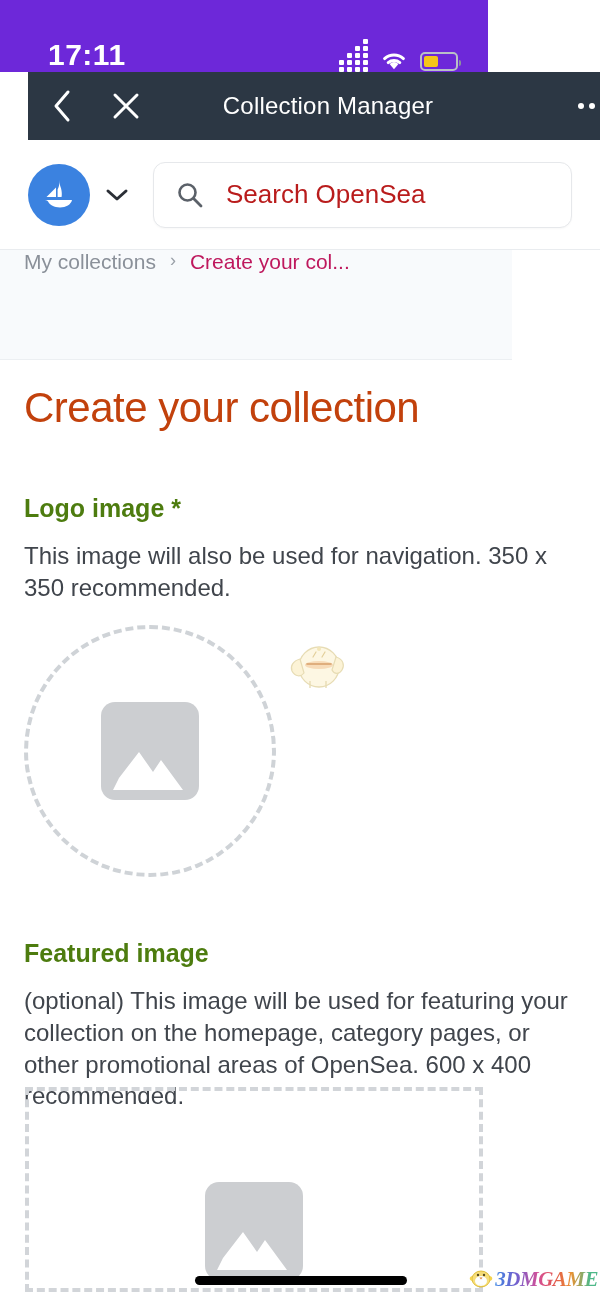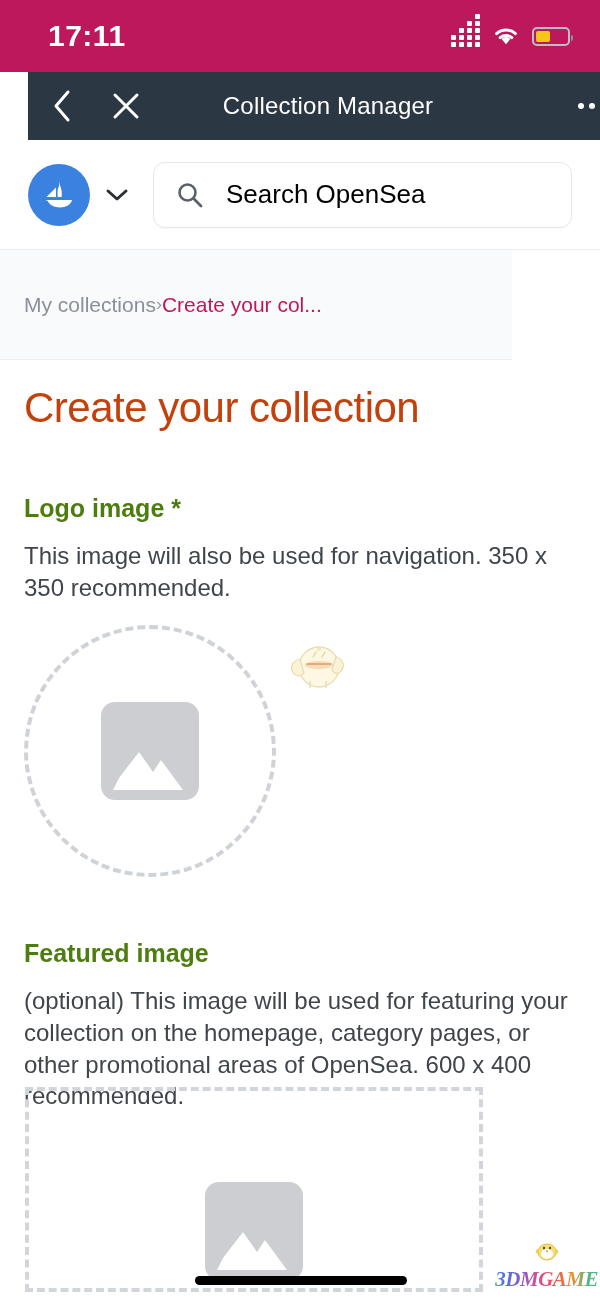--- a/index.html
+++ b/index.html
@@ -12,23 +12,23 @@
   #screen {
     position: relative;
     width: 600px; height: 1298px;
     background: #ffffff;
     overflow: hidden;
   }
 
   
   .statusbar {
     position: absolute; top: 0; left: 0;
-    width: 600px; height: 72px;
-    background: #be185d;
-    display: flex; align-items: center;
+    width: 488px; height: 72px;
+    background: #6d28d9;
+    display: flex; align-items: flex-end;
     justify-content: space-between;
     padding: 0 30px 0 48px;
   }
   .clock {
     color: #ffffff;
     font-size: 30px;
     font-weight: 700;
     letter-spacing: 0.5px;
   }
   .status-right { display: flex; align-items: center; gap: 13px; }
@@ -117,33 +117,34 @@
     height: 66px;
     border: 1px solid #e6e8eb;
     border-radius: 12px;
     background: #ffffff;
     display: flex; align-items: center;
     padding: 0 22px;
     box-shadow: 0 1px 2px rgba(0,0,0,0.03);
   }
   .os-search .sicon { flex: none; margin-right: 22px; display: flex; }
   .os-search .stext {
-    color: #000000;
+    color: #b91c1c;
     font-size: 26px;
     font-weight: 400;
   }
 
   
   .breadcrumb {
     position: absolute; top: 250px; left: 0;
     width: 512px; height: 110px;
     background: #f8fafc;
     border-bottom: 1px solid #eceff2;
-    display: flex; align-items: center;
+    display: flex; 
     padding: 0 24px;
+    gap: 14px;
   }
   .bc-link { color: #8a9099; font-size: 21px; }
   .bc-sep  { color: #9aa0a8; font-size: 18px; }
   .bc-current { color: #be185d; font-size: 21px; }
 
   
   .content {
     position: absolute; top: 360px; left: 0;
     width: 600px;
     padding: 0 24px;
@@ -218,21 +219,20 @@
     background: #000000;
   }
 
   
   .watermark {
     position: absolute;
     right: 2px; bottom: 6px;
     display: flex; align-items: center;
     gap: 2px;
     opacity: 0.92;
-    flex-direction: column;
   }
   .wm-text {
     font-size: 21px;
     font-weight: 700;
     font-style: italic;
     font-family: "Liberation Serif", serif;
     letter-spacing: -0.5px;
     background: linear-gradient(90deg,#2f7ce0 0%,#6a52c9 22%,#d1418f 42%,#e0493f 58%,#e88a23 74%,#3fb37f 92%);
     -webkit-background-clip: text;
     background-clip: text;

